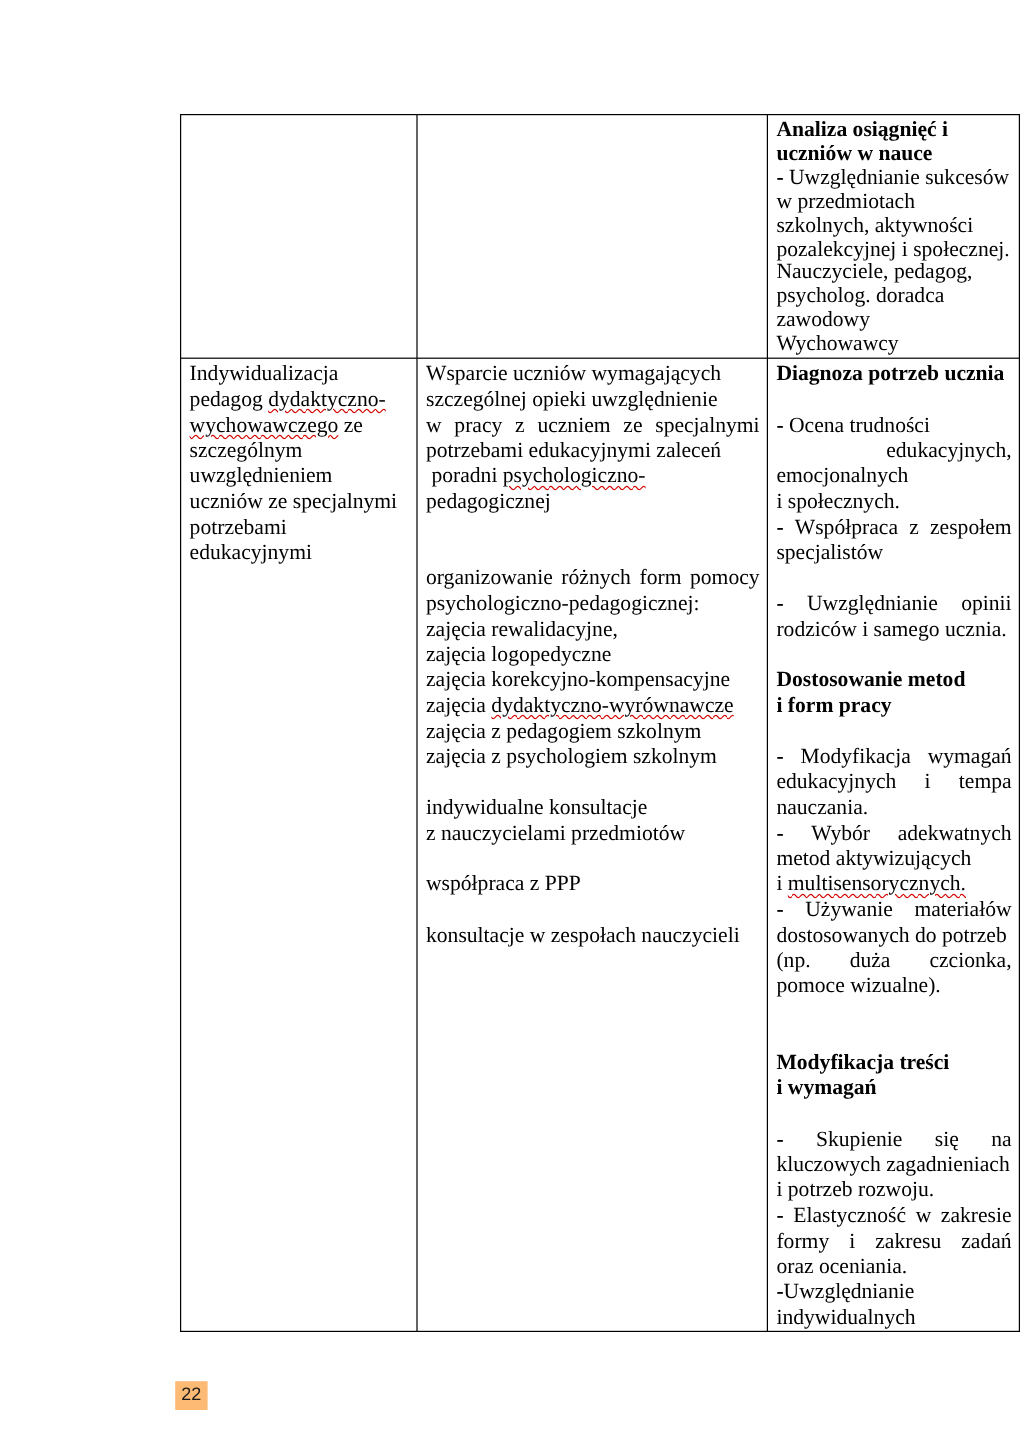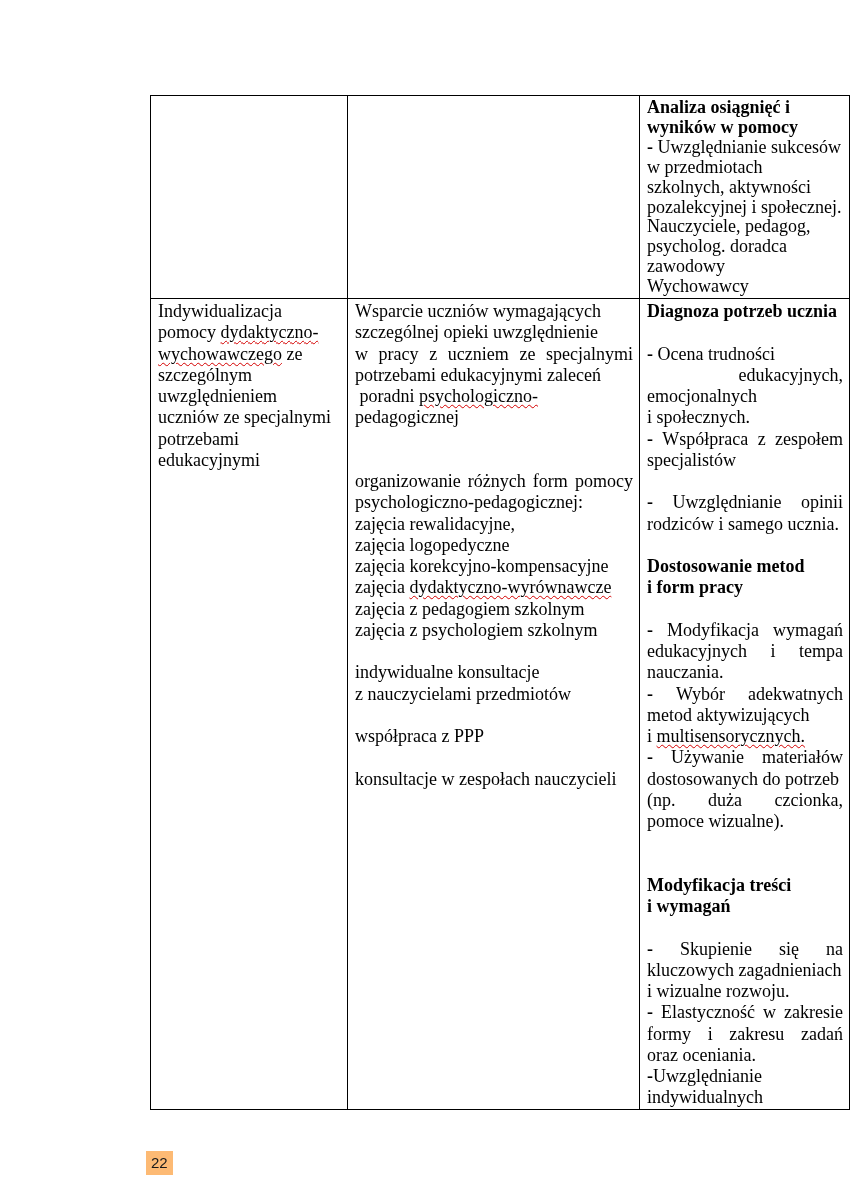--- a/index.html
+++ b/index.html
@@ -70,35 +70,35 @@
       <col style="width:197px">
       <col style="width:292px">
       <col style="width:210px">
     </colgroup>
     <tbody>
       <tr style="height:203px;">
         <td class="r1"></td>
         <td class="r1"></td>
         <td class="r1">
             <div class="line bold">Analiza osiągnięć i</div>
-            <div class="line bold">wyników w pomocy</div>
+            <div class="line bold">uczniów w nauce</div>
             <div class="line"><span class=" bold">- </span><span class="">Uwzględnianie sukcesów</span></div>
             <div class="line">w przedmiotach</div>
             <div class="line">szkolnych, aktywności</div>
             <div class="line">pozalekcyjnej i społecznej.</div>
             <div class="line">Nauczyciele, pedagog,</div>
             <div class="line">psycholog. doradca</div>
             <div class="line">zawodowy</div>
             <div class="line">Wychowawcy</div>
           </td>
       </tr>
       <tr style="height:780px;">
         <td class="r2">
             <div class="line">Indywidualizacja</div>
-            <div class="line"><span class="">pomocy </span><span class="squiggle">dydaktyczno-</span></div>
+            <div class="line"><span class="">pedagog </span><span class="squiggle">dydaktyczno-</span></div>
             <div class="line"><span class="squiggle">wychowawczego</span><span class=""> ze</span></div>
             <div class="line">szczególnym</div>
             <div class="line">uwzględnieniem</div>
             <div class="line">uczniów ze specjalnymi</div>
             <div class="line">potrzebami</div>
             <div class="line">edukacyjnymi</div>
           </td>
         <td class="r2">
             <div class="line">Wsparcie uczniów wymagających</div>
             <div class="line">szczególnej opieki uwzględnienie</div>
@@ -150,21 +150,21 @@
             <div class="line">dostosowanych do potrzeb</div>
             <div class="line justify">(np. duża czcionka,</div>
             <div class="line">pomoce wizualne).</div>
             <div class="line">&nbsp;</div>
             <div class="line">&nbsp;</div>
             <div class="line bold">Modyfikacja treści</div>
             <div class="line bold">i wymagań</div>
             <div class="line">&nbsp;</div>
             <div class="line justify"><span class=" bold">- </span><span class="">Skupienie się na</span></div>
             <div class="line">kluczowych zagadnieniach</div>
-            <div class="line">i wizualne rozwoju.</div>
+            <div class="line">i potrzeb rozwoju.</div>
             <div class="line justify"><span class=" bold">- </span><span class="">Elastyczność w zakresie</span></div>
             <div class="line justify">formy i zakresu zadań</div>
             <div class="line">oraz oceniania.</div>
             <div class="line"><span class=" bold">-</span><span class="">Uwzględnianie</span></div>
             <div class="line">indywidualnych</div>
           </td>
       </tr>
     </tbody>
   </table>
 

